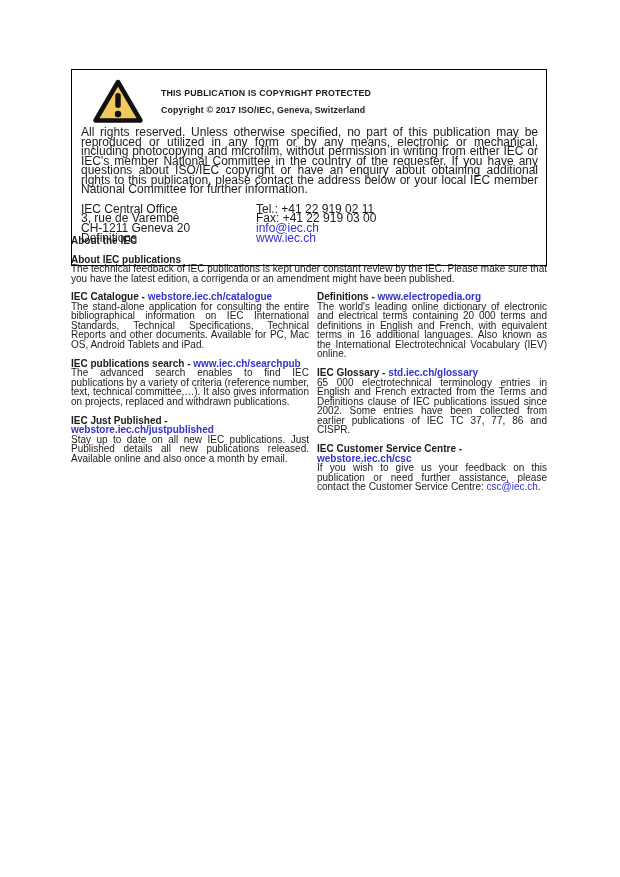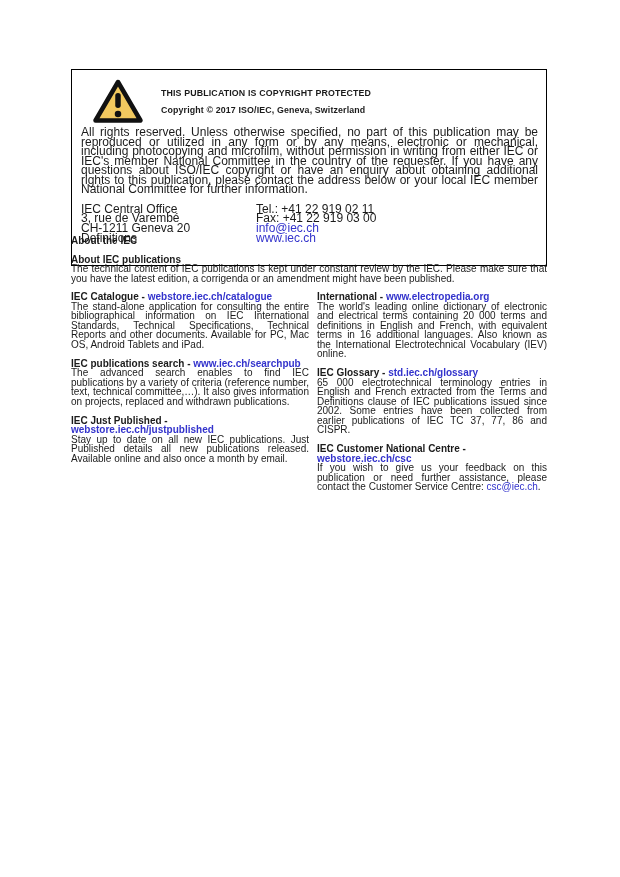--- a/index.html
+++ b/index.html
@@ -86,21 +86,21 @@
   </div>
 
   <div class="main">
 
     <div class="about-block">
       <div class="section-heading">About the IEC</div>
     </div>
 
     <div class="about-block">
       <div class="section-heading">About IEC publications</div>
-      <p class="section-body">The technical content of IEC publications is kept under constant review by the IEC. Please make sure that you have the latest edition, a corrigenda or an amendment might have been published.</p>
+      <p class="section-body">The technical feedback of IEC publications is kept under constant review by the IEC. Please make sure that you have the latest edition, a corrigenda or an amendment might have been published.</p>
     </div>
 
     <div class="resources">
 
       <div class="col-left">
         <div class="resource">
           <div class="resource-heading">
             <span>IEC Catalogue -</span>
             <a class="link">webstore.iec.ch/catalogue</a>
           </div>
@@ -118,35 +118,35 @@
             <span>IEC Just Published -</span>
             <a class="link">webstore.iec.ch/justpublished</a>
           </div>
           <p class="resource-body">Stay up to date on all new IEC publications. Just Published details all new publications released. Available online and also once a month by email.</p>
         </div>
       </div>
 
       <div class="col-right">
         <div class="resource">
           <div class="resource-heading">
-            <span>International -</span>
+            <span>Definitions -</span>
             <a class="link">www.electropedia.org</a>
           </div>
           <p class="resource-body">The world's leading online dictionary of electronic and electrical terms containing 20 000 terms and definitions in English and French, with equivalent terms in 16 additional languages. Also known as the International Electrotechnical Vocabulary (IEV) online.</p>
         </div>
         <div class="resource">
           <div class="resource-heading">
             <span>IEC Glossary -</span>
             <a class="link">std.iec.ch/glossary</a>
           </div>
           <p class="resource-body">65 000 electrotechnical terminology entries in English and French extracted from the Terms and Definitions clause of IEC publications issued since 2002. Some entries have been collected from earlier publications of IEC TC 37, 77, 86 and CISPR.</p>
         </div>
         <div class="resource">
           <div class="resource-heading">
-            <span>IEC Customer National Centre -</span>
+            <span>IEC Customer Service Centre -</span>
             <a class="link">webstore.iec.ch/csc</a>
           </div>
           <p class="resource-body"><span>If you wish to give us your feedback on this publication or need further assistance, please contact the Customer Service Centre:</span>
             <a class="link">csc@iec.ch</a><span>.</span></p>
         </div>
       </div>
 
     </div>
   </div>
 </div>

